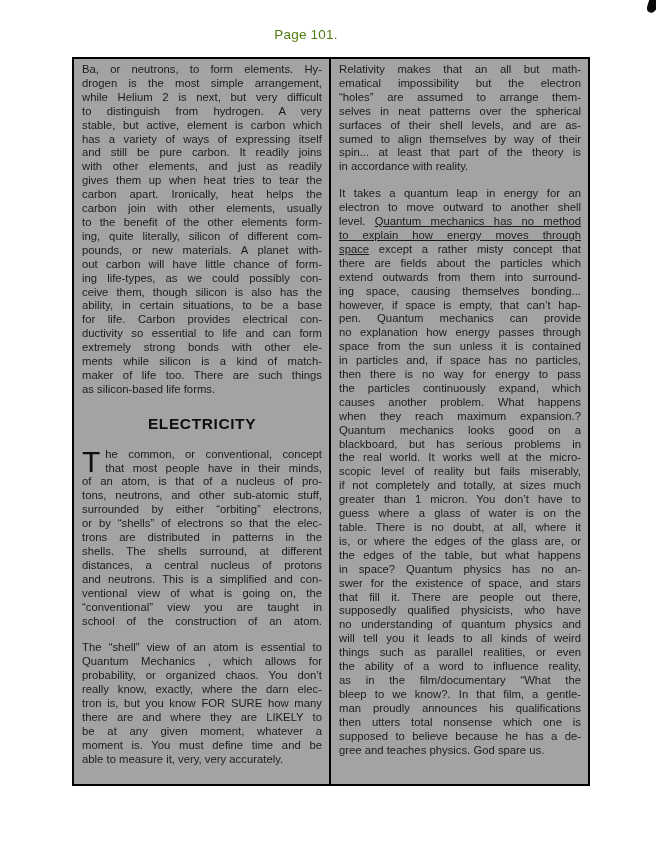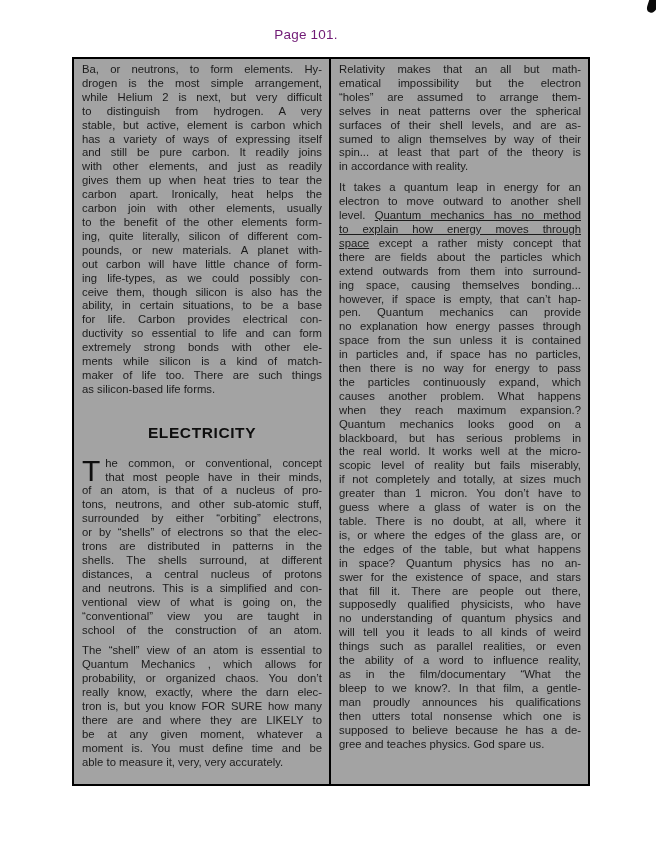--- a/index.html
+++ b/index.html
@@ -13,21 +13,21 @@
     position: relative;
     overflow: hidden;
   }
   .page-title {
     position: absolute;
     top: 27px;
     left: 0;
     width: 612px;
     text-align: center;
     font-size: 13.5px;
-    color: #701a75;
+    color: #4d7c0f;
     letter-spacing: 0.2px;
   }
   .scan-artifact {
     position: absolute;
     top: -4px;
     right: -2px;
     width: 10px;
     height: 17px;
     background: #0a0a0a;
     border-radius: 45% 55% 60% 40%;
@@ -53,27 +53,27 @@
   }
   .col-left { border-right: 2px solid #000000; }
   .line {
     text-align: justify;
     text-align-last: justify;
     overflow: hidden;
     color: #1b1b1b;
   }
   .para > .line:last-child { text-align-last: left; }
   .para { margin: 0; }
-  .para + .para { margin-top: 7px; }
+  .para + .para { margin-top: 13px; }
   .section-heading {
     text-align: center;
     font-weight: bold;
     font-size: 15.5px;
     letter-spacing: 0.6px;
-    margin-top: 29px;
+    margin-top: 20px;
     margin-bottom: 17px;
     color: #0e0e0e;
   }
   .dropcap {
     float: left;
     font-size: 30px;
     line-height: 25px;
     height: 26px;
     padding-right: 5px;
     padding-top: 1px;

